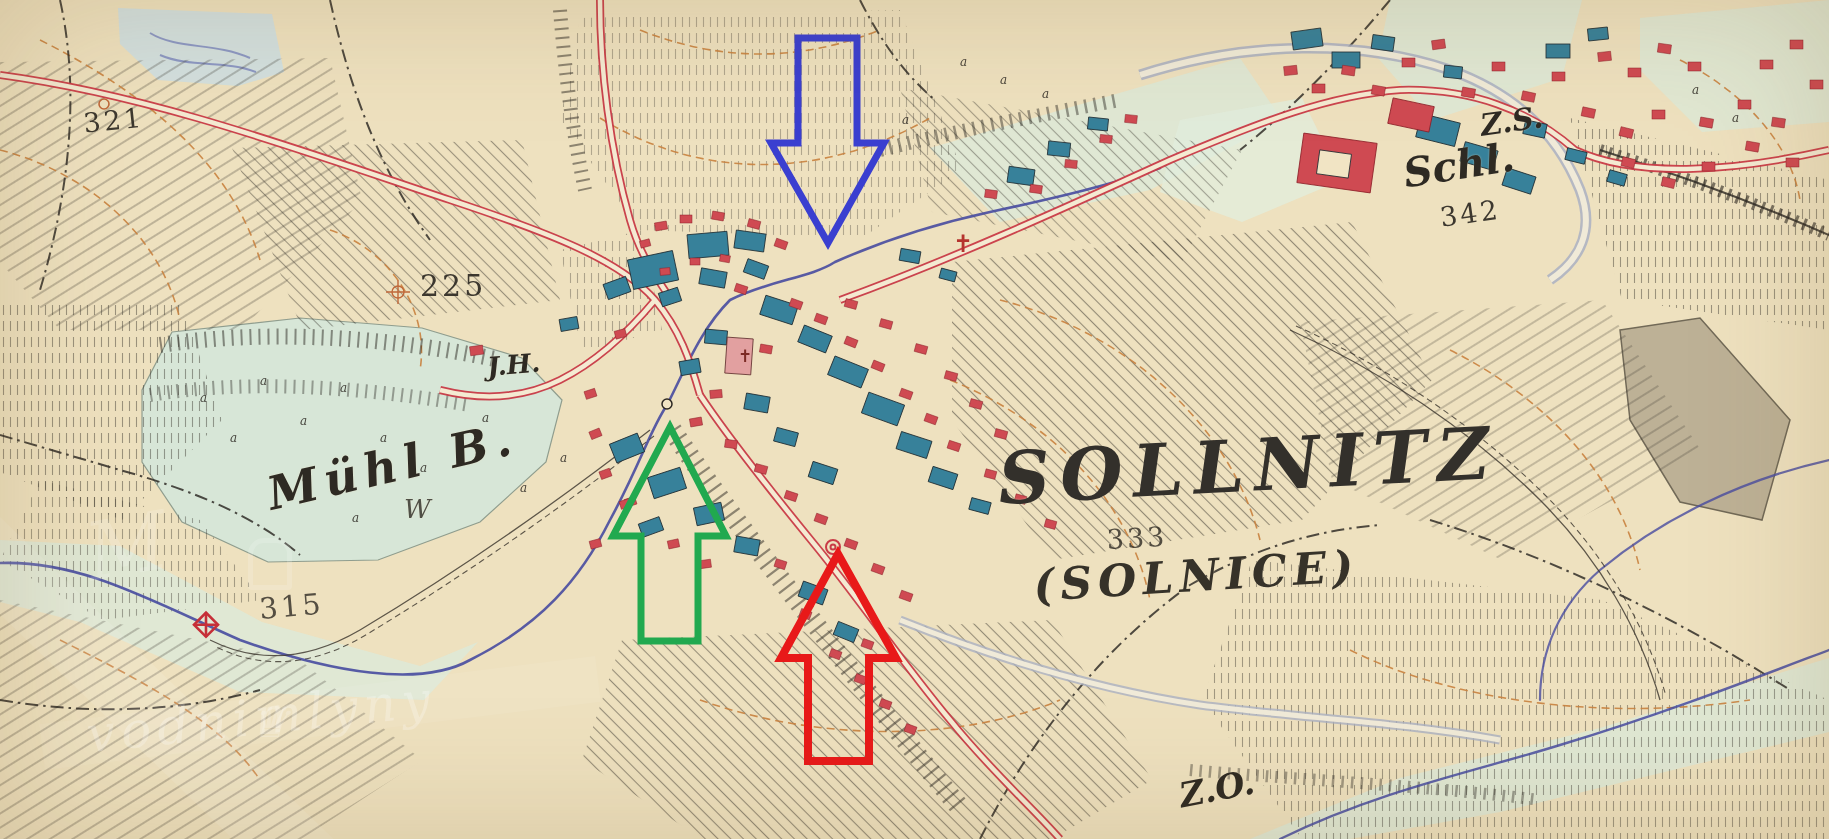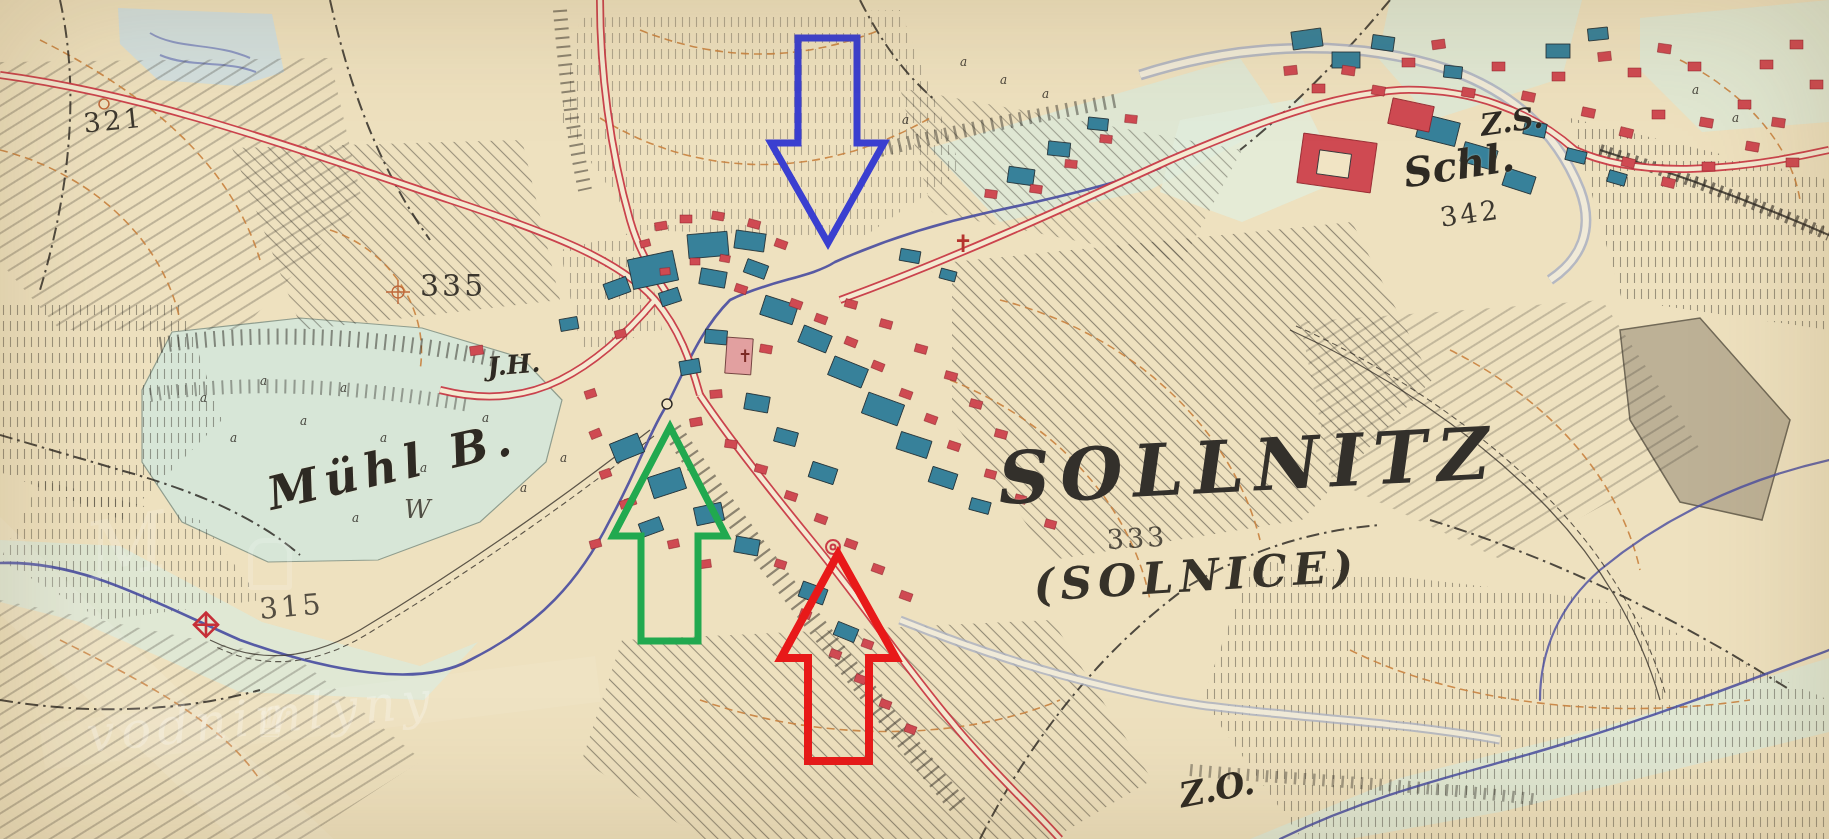--- a/index.html
+++ b/index.html
@@ -326,21 +326,21 @@
   </g>
 
   <g font-family="DejaVu Serif, serif" text-anchor="middle">
     <text x="963" y="252" font-size="24" fill="#b5342e">✝</text>
     <text x="745" y="362" font-size="17" fill="#7c2a24">✝</text>
   </g>
 </svg>
 
 <div>
   <div class="lbl elev" style="left:82px;top:108px;transform:rotate(-6deg);">321</div>
-  <div class="lbl elev" style="left:420px;top:268px;font-size:30px;">335</div>
+  <div class="lbl elev" style="left:420px;top:268px;font-size:30px;">225</div>
   <div class="lbl it bd" style="left:486px;top:352px;font-size:26px;transform:rotate(-5deg);">J.H.</div>
   <div class="lbl it" style="left:262px;top:468px;font-size:46px;font-weight:600;letter-spacing:7px;transform:rotate(-13deg);">Mühl B.</div>
   <div class="lbl it" style="left:404px;top:494px;font-size:26px;opacity:.8;">W</div>
   <div class="lbl elev" style="left:258px;top:592px;font-size:29px;transform:rotate(-5deg);opacity:.8;">315</div>
   <div class="lbl it bd" style="left:996px;top:436px;font-size:72px;letter-spacing:10px;transform:rotate(-3deg);color:#33302b;">SOLLNITZ</div>
   <div class="lbl elev" style="left:1106px;top:524px;transform:rotate(-3deg);opacity:.8;">333</div>
   <div class="lbl it bd" style="left:1032px;top:560px;font-size:44px;letter-spacing:6px;transform:rotate(-3.5deg);color:#363229;">(SOLNICE)</div>
   <div class="lbl it bd" style="left:1478px;top:108px;font-size:30px;transform:rotate(-8deg);">Z.S.</div>
   <div class="lbl it bd" style="left:1400px;top:150px;font-size:40px;transform:rotate(-9deg);">Schl.</div>
   <div class="lbl elev" style="left:1438px;top:202px;transform:rotate(-8deg);">342</div>

